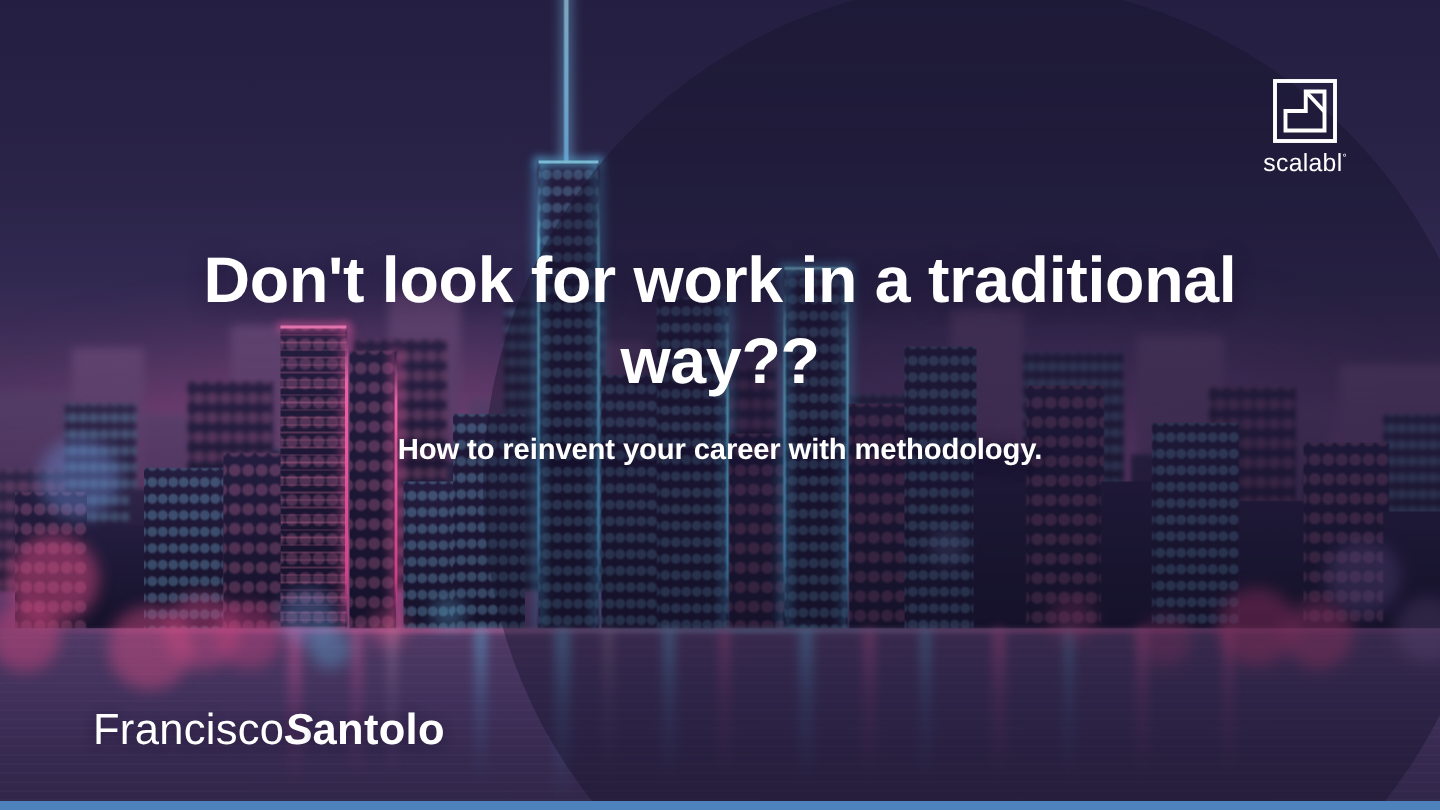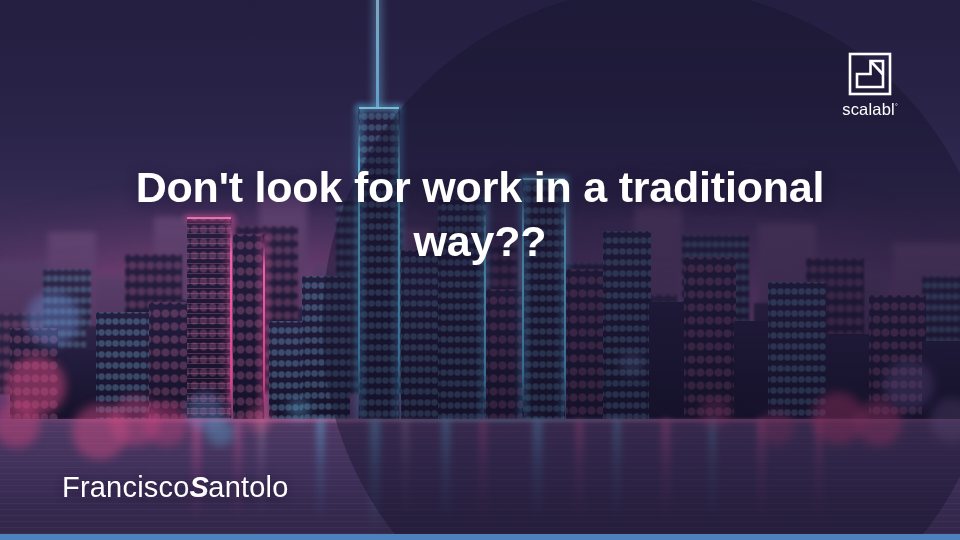--- a/index.html
+++ b/index.html
@@ -344,21 +344,21 @@
     letter-spacing: 0.2px;
     white-space: nowrap;
     text-shadow: 0 1px 8px rgba(20,12,40,0.5);
   }
   .sig-name .accent {
     font-weight: 700;
     font-style: italic;
     letter-spacing: -0.5px;
   }
   .sig-name .tail {
-    font-weight: 400;
+    font-weight: 700;
     letter-spacing: 0.2px;
   }
   .sig-tag {
     margin-top: 9px;
     font-size: 8.5px;
     font-weight: 700;
     letter-spacing: 4.1px;
     text-align: center;
     color: #e8e2f0;
     text-shadow: 0 1px 6px rgba(20,12,40,0.5);
@@ -577,20 +577,21 @@
     <svg class="scalabl-mark" viewBox="0 0 44 44">
       <rect x="2" y="2" width="40" height="40" fill="none" stroke="#ffffff" stroke-width="2.6"></rect>
       <path d="M9 35 V22 H22.5 V9 H35 V35 Z" fill="none" stroke="#ffffff" stroke-width="2.6" stroke-linejoin="miter"></path>
       <path d="M22.5 9 L35 22.5" fill="none" stroke="#ffffff" stroke-width="2.6"></path>
     </svg>
     <div class="scalabl-word"><span>scalabl</span><span class="scalabl-tm">°</span></div>
   </div>
 
   <div class="headline-wrap">
     <h1 class="headline">Don't look for work in a traditional way??</h1>
+    <p class="subhead">How to reinvent your career with methodology.</p>
   </div>
 
   <div class="signature">
     <div class="sig-name"><span>Francisco</span><span class="accent">S</span><span class="tail">antolo</span></div>
   </div>
 
   <div class="bottom-bar"></div>
 
 </div>
 

